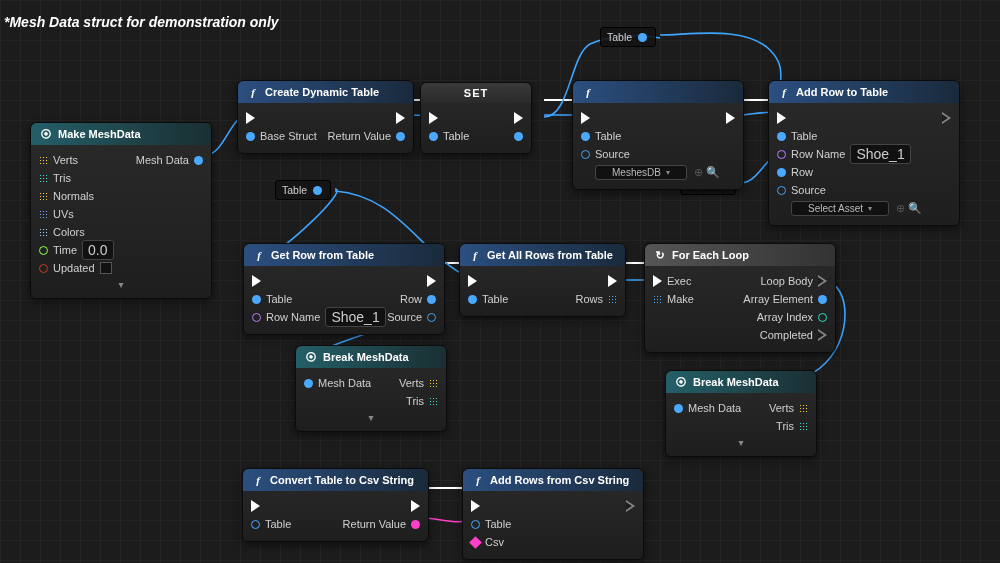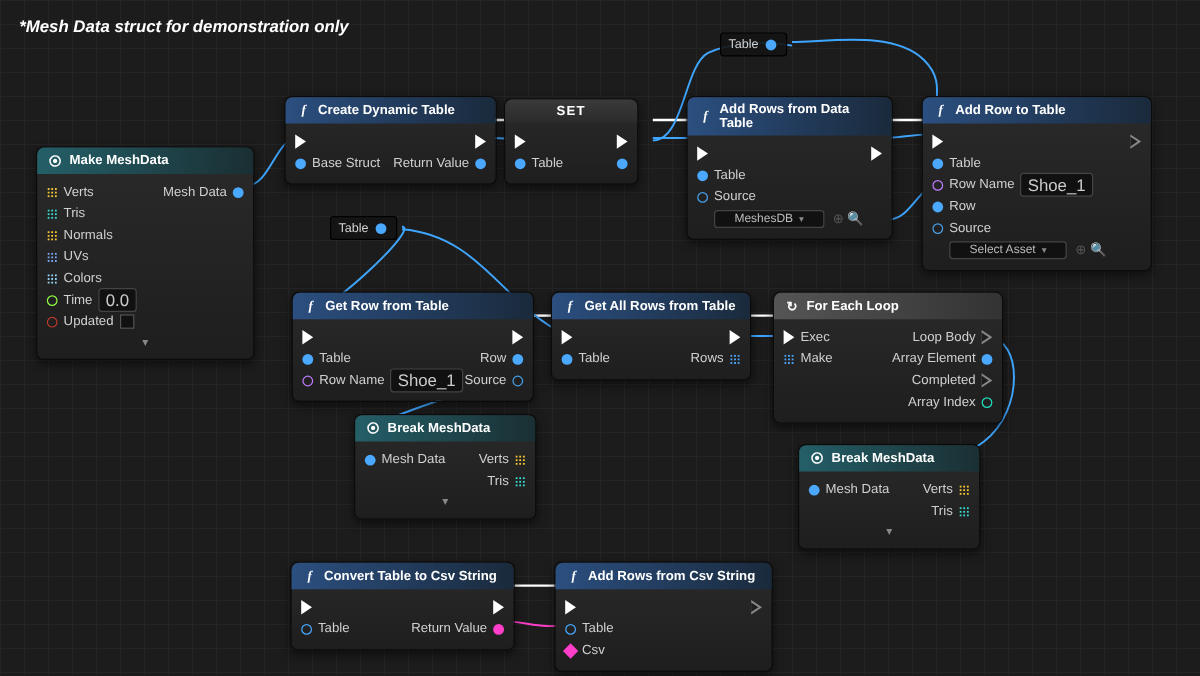--- a/index.html
+++ b/index.html
@@ -59,21 +59,21 @@
   <path d="M740 183 C760 183 765 153 785 153" stroke="#3fa6ff" stroke-width="1.6" fill="none"></path>
   <path d="M335 189 C350 189 278 257 260 260 C250 263 250 278 261 278" stroke="#3fa6ff" stroke-width="1.6" fill="none"></path>
   <path d="M335 191 C400 196 420 255 470 278" stroke="#3fa6ff" stroke-width="1.6" fill="none"></path>
   <path d="M617 280 C635 280 635 280 657 280" stroke="#3fa6ff" stroke-width="1.6" fill="none"></path>
   <path d="M825 282 C850 282 855 340 820 368 C790 392 720 390 700 392" stroke="#3fa6ff" stroke-width="1.6" fill="none"></path>
   <path d="M435 280 C480 320 260 348 316 370" stroke="#3fa6ff" stroke-width="1.6" fill="none"></path>
 
   <path d="M423 518 C440 518 450 525 478 520" stroke="#ff3ec9" stroke-width="1.6" fill="none"></path>
 </svg>
 
-<div class="note" style="left:16px;top:14px;font-style:italic;">*Mesh Data struct for demonstration only</div>
+<div class="note" style="left:4px;top:14px;font-style:italic;">*Mesh Data struct for demonstration only</div>
 
 <div class="reroute" style="left:600px;top:27px;">
   <div class="pill">
       <span>Table</span>
       <span class="dot"></span>
     </div>
 </div>
 
 <div class="reroute" style="left:275px;top:180px;">
   <div class="pill">
@@ -195,21 +195,20 @@
         <span class="rp">
           <span class="pin f pin-blue"></span>
         </span>
       </div>
   </div>
 </div>
 
 <div class="node" style="left:572px;top:80px;width:170px;">
   <div class="hdr hdr-blue">
       <span class="hdr-ic fx">f</span>
-      <span>Add Rows from Data Table</span>
     </div>
   <div class="body">
     <div class="row">
         <span class="lp">
           <span class="exec-in"></span>
         </span>
         <span class="rp">
           <span class="exec-out"></span>
         </span>
       </div>
@@ -368,28 +367,28 @@
           <span class="struct-pin" style="color:#4aa8ff"></span>
           <span>Make</span>
         </span>
         <span class="rp">
           <span>Array Element</span>
           <span class="pin f pin-blue"></span>
         </span>
       </div>
     <div class="row">
         <span class="rp" style="width:100%;justify-content:flex-end;">
+          <span>Array Index</span>
+          <span class="pin" style="border-color:#1ee4c2"></span>
+        </span>
+      </div>
+    <div class="row">
+        <span class="rp" style="width:100%;justify-content:flex-end;">
           <span>Completed</span>
           <span class="exec-hollow"></span>
-        </span>
-      </div>
-    <div class="row">
-        <span class="rp" style="width:100%;justify-content:flex-end;">
-          <span>Array Index</span>
-          <span class="pin" style="border-color:#1ee4c2"></span>
         </span>
       </div>
   </div>
 </div>
 
 <div class="node" style="left:295px;top:345px;width:150px;">
   <div class="hdr hdr-teal">
       <span class="hdr-ic">⦿</span>
       <span>Break MeshData</span>
     </div>

